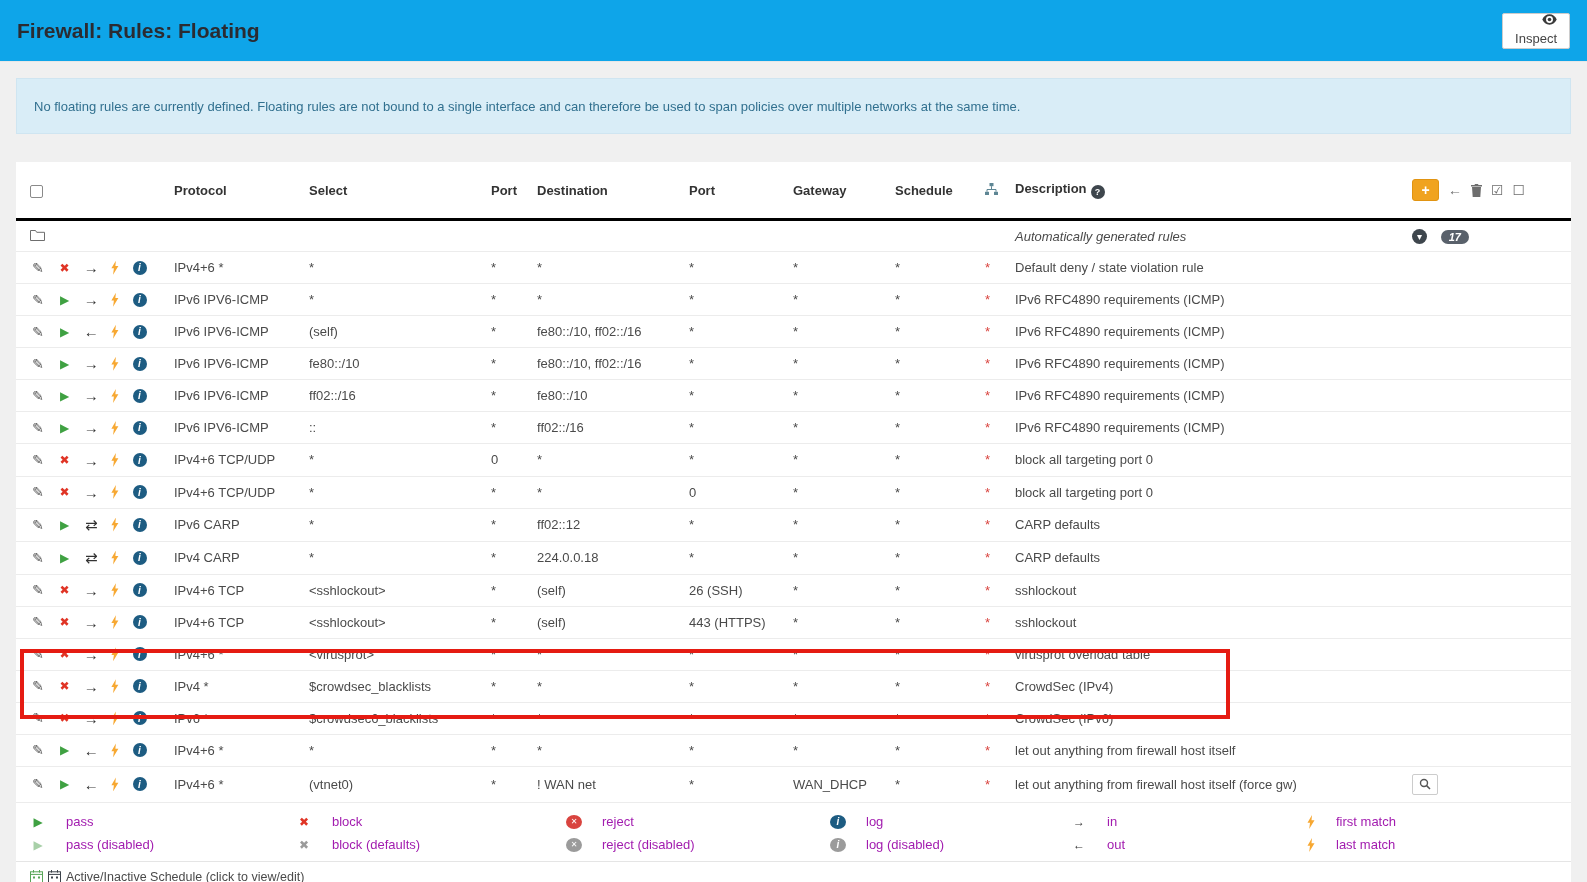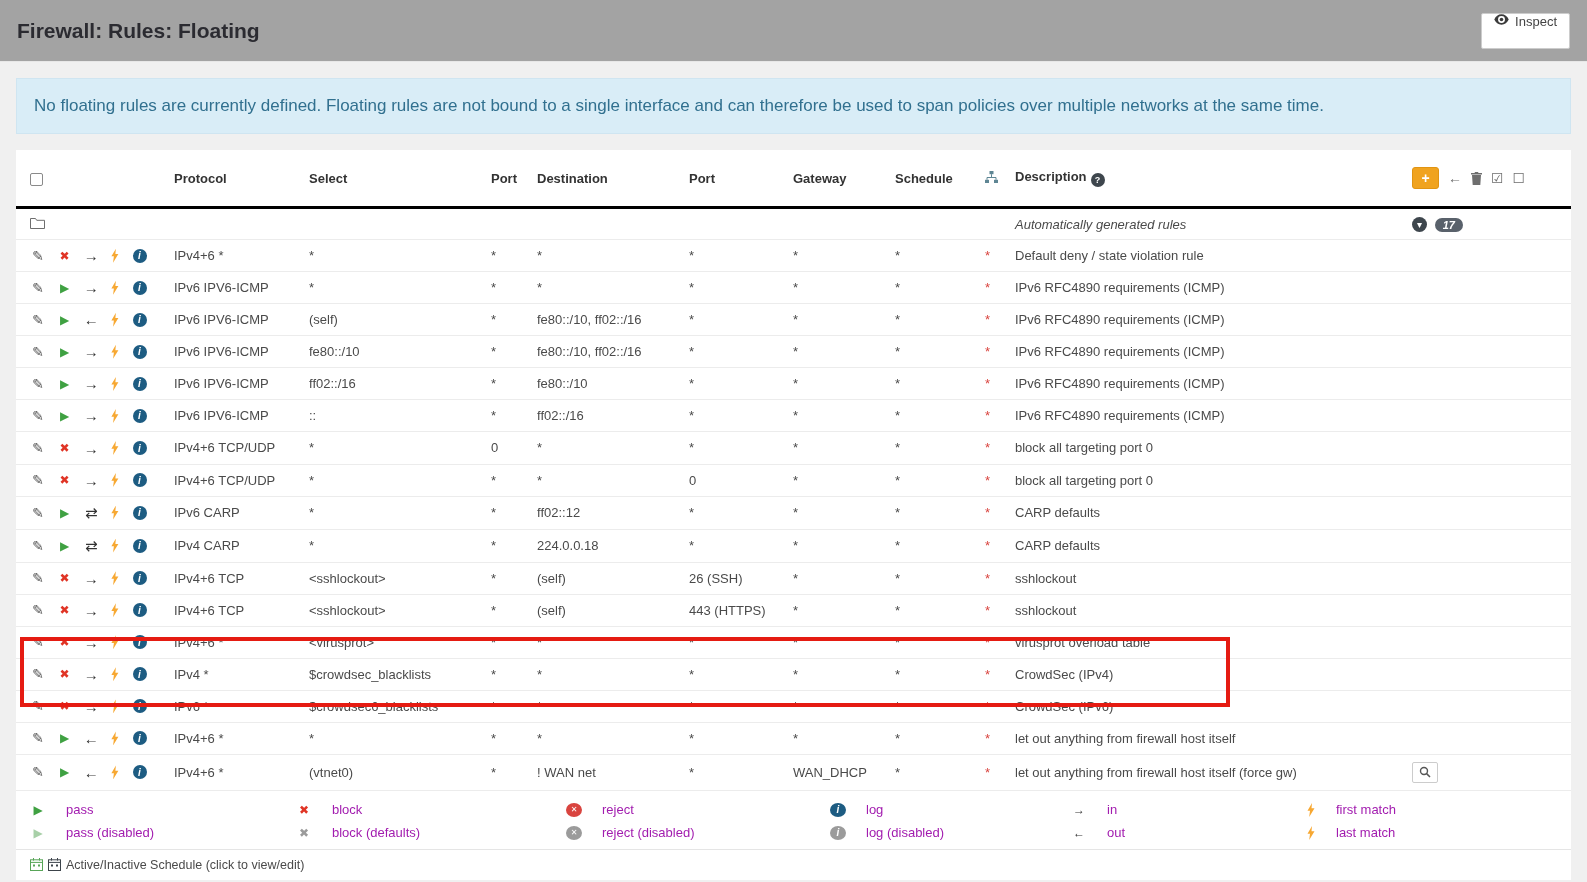--- a/index.html
+++ b/index.html
@@ -5,35 +5,35 @@
 <style>
   * { box-sizing: border-box; }
   html,body { margin:0; padding:0; }
   body {
     font-family: "Liberation Sans", "DejaVu Sans", sans-serif;
     background:#f0f0f0; color:#444; font-size:13px;
   }
   .page { width:1587px; min-height:882px; background:#f0f0f0; }
 
   
-  .topbar { background:#a3a3a3; height:62px; display:flex; align-items:center;
+  .topbar { background:#0ea5e9; height:62px; display:flex; align-items:center;
             justify-content:space-between; padding:0 17px; border-bottom:1px solid #e7e7e7;gap:14px; }
   .title { margin:0; font-size:21px; font-weight:bold; color:#2b2b31; }
   .topbar-right { display:flex; align-items:center; gap:8px; }
   .select { width:342px; height:36px; border:1px solid #ccc; border-radius:2px; background:#fff;
             display:flex; align-items:center; justify-content:space-between; padding:0 10px;
             color:#666; cursor:pointer; }
   .select-caret { color:#888; font-size:11px; border-left:1px solid #ddd; padding-left:9px; }
   .btn-inspect { height:36px; border:1px solid #ccc; border-radius:2px; background:#fff;
-                 padding:0 12px; font-size:13px; color:#444; display:flex; align-items:flex-start;
-                 gap:6px; cursor:pointer; font-family:inherit; }
+                 padding:0 12px; font-size:13px; color:#444; display:flex; align-items:flex-end;
+                 gap:6px; cursor:pointer; font-family:inherit;flex-direction:column; }
 
   .content { padding:16px; }
   .alert { background:#d9edf7; border:1px solid #cfe5f1; color:#31708f; padding:0 17px;
-           height:56px; display:flex; align-items:center; margin-bottom:16px; font-size:17px; }
+           height:56px; display:flex; align-items:center; margin-bottom:28px; font-size:13px; }
 
   .panel { background:#fff; position:relative; }
 
   table.rules { width:100%; border-collapse:collapse; font-size:13px; table-layout:fixed; }
   .rules th { text-align:left; font-weight:bold; color:#333; padding:17px 6px;
               border-bottom:3px solid #000000; white-space:nowrap; overflow:hidden; }
   .rules td { padding:7px 6px; border-bottom:1px solid #ececec; color:#4a4a4a;
               white-space:nowrap; overflow:hidden; }
   th.c-cb { padding-left:14px; }
   td.c-icons { padding-left:14px; }
@@ -74,21 +74,21 @@
              display:inline-flex; align-items:center; justify-content:center; font-family:inherit; }
   .tool { background:none; border:none; padding:0; color:#6e6e6e; font-size:14px; cursor:pointer;
           display:inline-flex; align-items:center; justify-content:center; height:22px; font-family:inherit; }
 
   .desc-it { font-style:italic; color:#4a4a4a; }
   .collapse { display:inline-flex; width:15px; height:15px; border-radius:50%; background:#3e464d;
               color:#fff; font-size:10px; align-items:center; justify-content:center;
               vertical-align:middle; cursor:pointer; }
   .count-badge { display:inline-block; background:#59616b; color:#fff; border-radius:9px;
                  font-size:11px; font-weight:bold; font-style:italic; padding:1px 8px;
-                 margin-left:4px; vertical-align:middle; }
+                 margin-left:10px; vertical-align:middle; }
 
   .mini-btn { display:none; width:26px; height:21px; border:1px solid #ccc; border-radius:2px;
               background:#fff; align-items:center; justify-content:center; cursor:pointer; padding:0; }
   .mini-btn.show { display:inline-flex; }
 
   .legend { display:grid; grid-template-columns:266px 270px 264px 241px 235px 1fr;
             padding:9px 0 6px 14px; row-gap:3px; }
   .lg-item { display:flex; align-items:center; gap:20px; height:20px; }
   .lg-ico { flex:0 0 16px; text-align:center; display:inline-flex; align-items:center; justify-content:center; }
   .lg-ico.glyph { display:inline-block; font-size:12px; }

